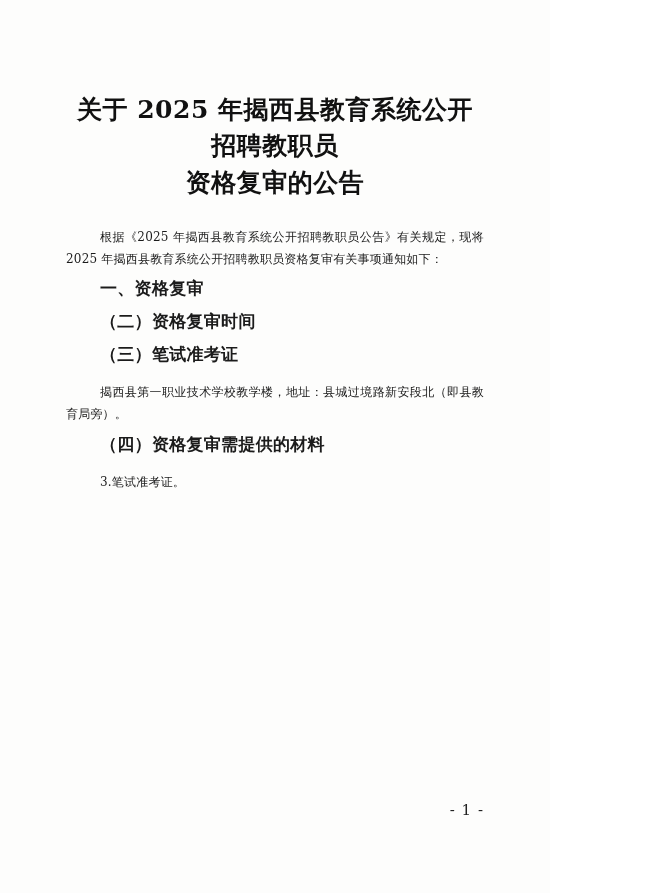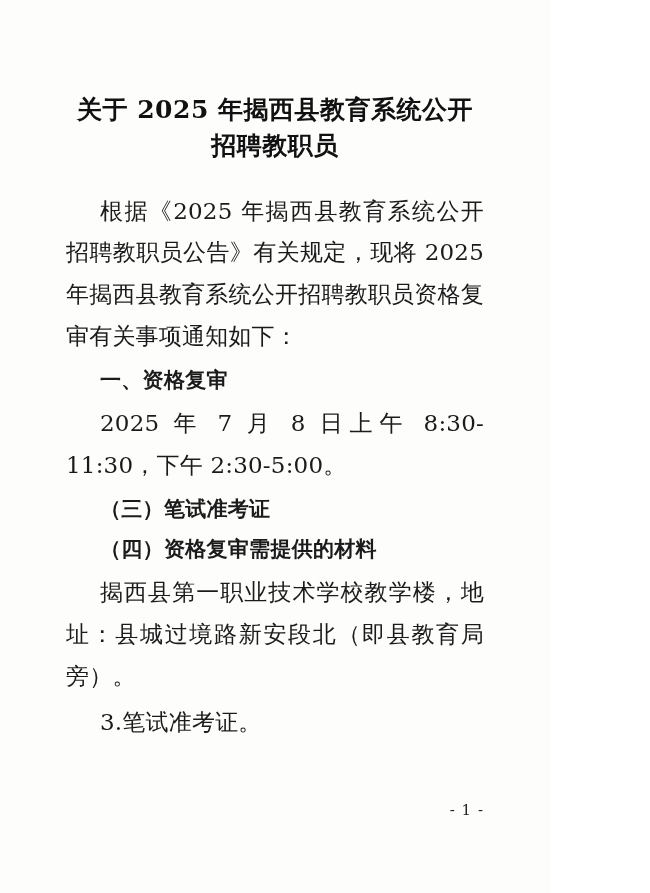--- a/index.html
+++ b/index.html
@@ -29,36 +29,36 @@
     line-height: 1.45;
     letter-spacing: 0.5px;
     margin: 0 0 26px 0;
     color: #111111;
     font-family: "DejaVu Serif", "Liberation Serif", serif;
   }
   .doc-title .t-line {
     display: block;
   }
   p.para {
-    margin: 4px 0 3px 0;
-    font-size: 23px;
+    margin: 12px 0 3px 0;
+    font-size: 12px;
     line-height: 1.82;
     text-align: justify;
     text-justify: inter-ideograph;
     color: #1b1b1b;
     letter-spacing: 0.2px;
   }
   p.indent2 {
     text-indent: 34px;
   }
   p.heading {
     font-weight: bold;
     text-indent: 34px;
     margin: 0 0 2px 0;
-    font-size: 21px;
+    font-size: 17px;
     line-height: 1.82;
     letter-spacing: 0.3px;
   }
   .page-number {
     position: absolute;
     right: 66px;
     bottom: 74px;
     font-size: 15px;
     color: #222;
     letter-spacing: 1px;
@@ -67,28 +67,29 @@
     margin-top: 2px;
   }
 </style>
 </head>
 <body>
 
 <div class="page">
 
   <h1 class="doc-title">
     <span class="t-line">关于 2025 年揭西县教育系统公开招聘教职员</span>
+    <span class="t-line">资格复审的公告</span>
   </h1>
 
   <div class="body-block">
     <p class="para indent2">根据《2025 年揭西县教育系统公开招聘教职员公告》有关规定，现将 2025 年揭西县教育系统公开招聘教职员资格复审有关事项通知如下：</p>
     <p class="para heading">一、资格复审</p>
-    <p class="para indent2">2025 年 7 月 8 日上午 8:30-11:30，下午 2:30-5:00。</p>
+    <p class="para heading">（二）资格复审时间</p>
     <p class="para heading">（三）笔试准考证</p>
+    <p class="para indent2">揭西县第一职业技术学校教学楼，地址：县城过境路新安段北（即县教育局旁）。</p>
     <p class="para heading">（四）资格复审需提供的材料</p>
-    <p class="para indent2">揭西县第一职业技术学校教学楼，地址：县城过境路新安段北（即县教育局旁）。</p>
     <p class="para indent2">3.笔试准考证。</p>
 
   </div>
 
   <div class="page-number">- 1 -</div>
 
 </div>
 
 </body></html>

